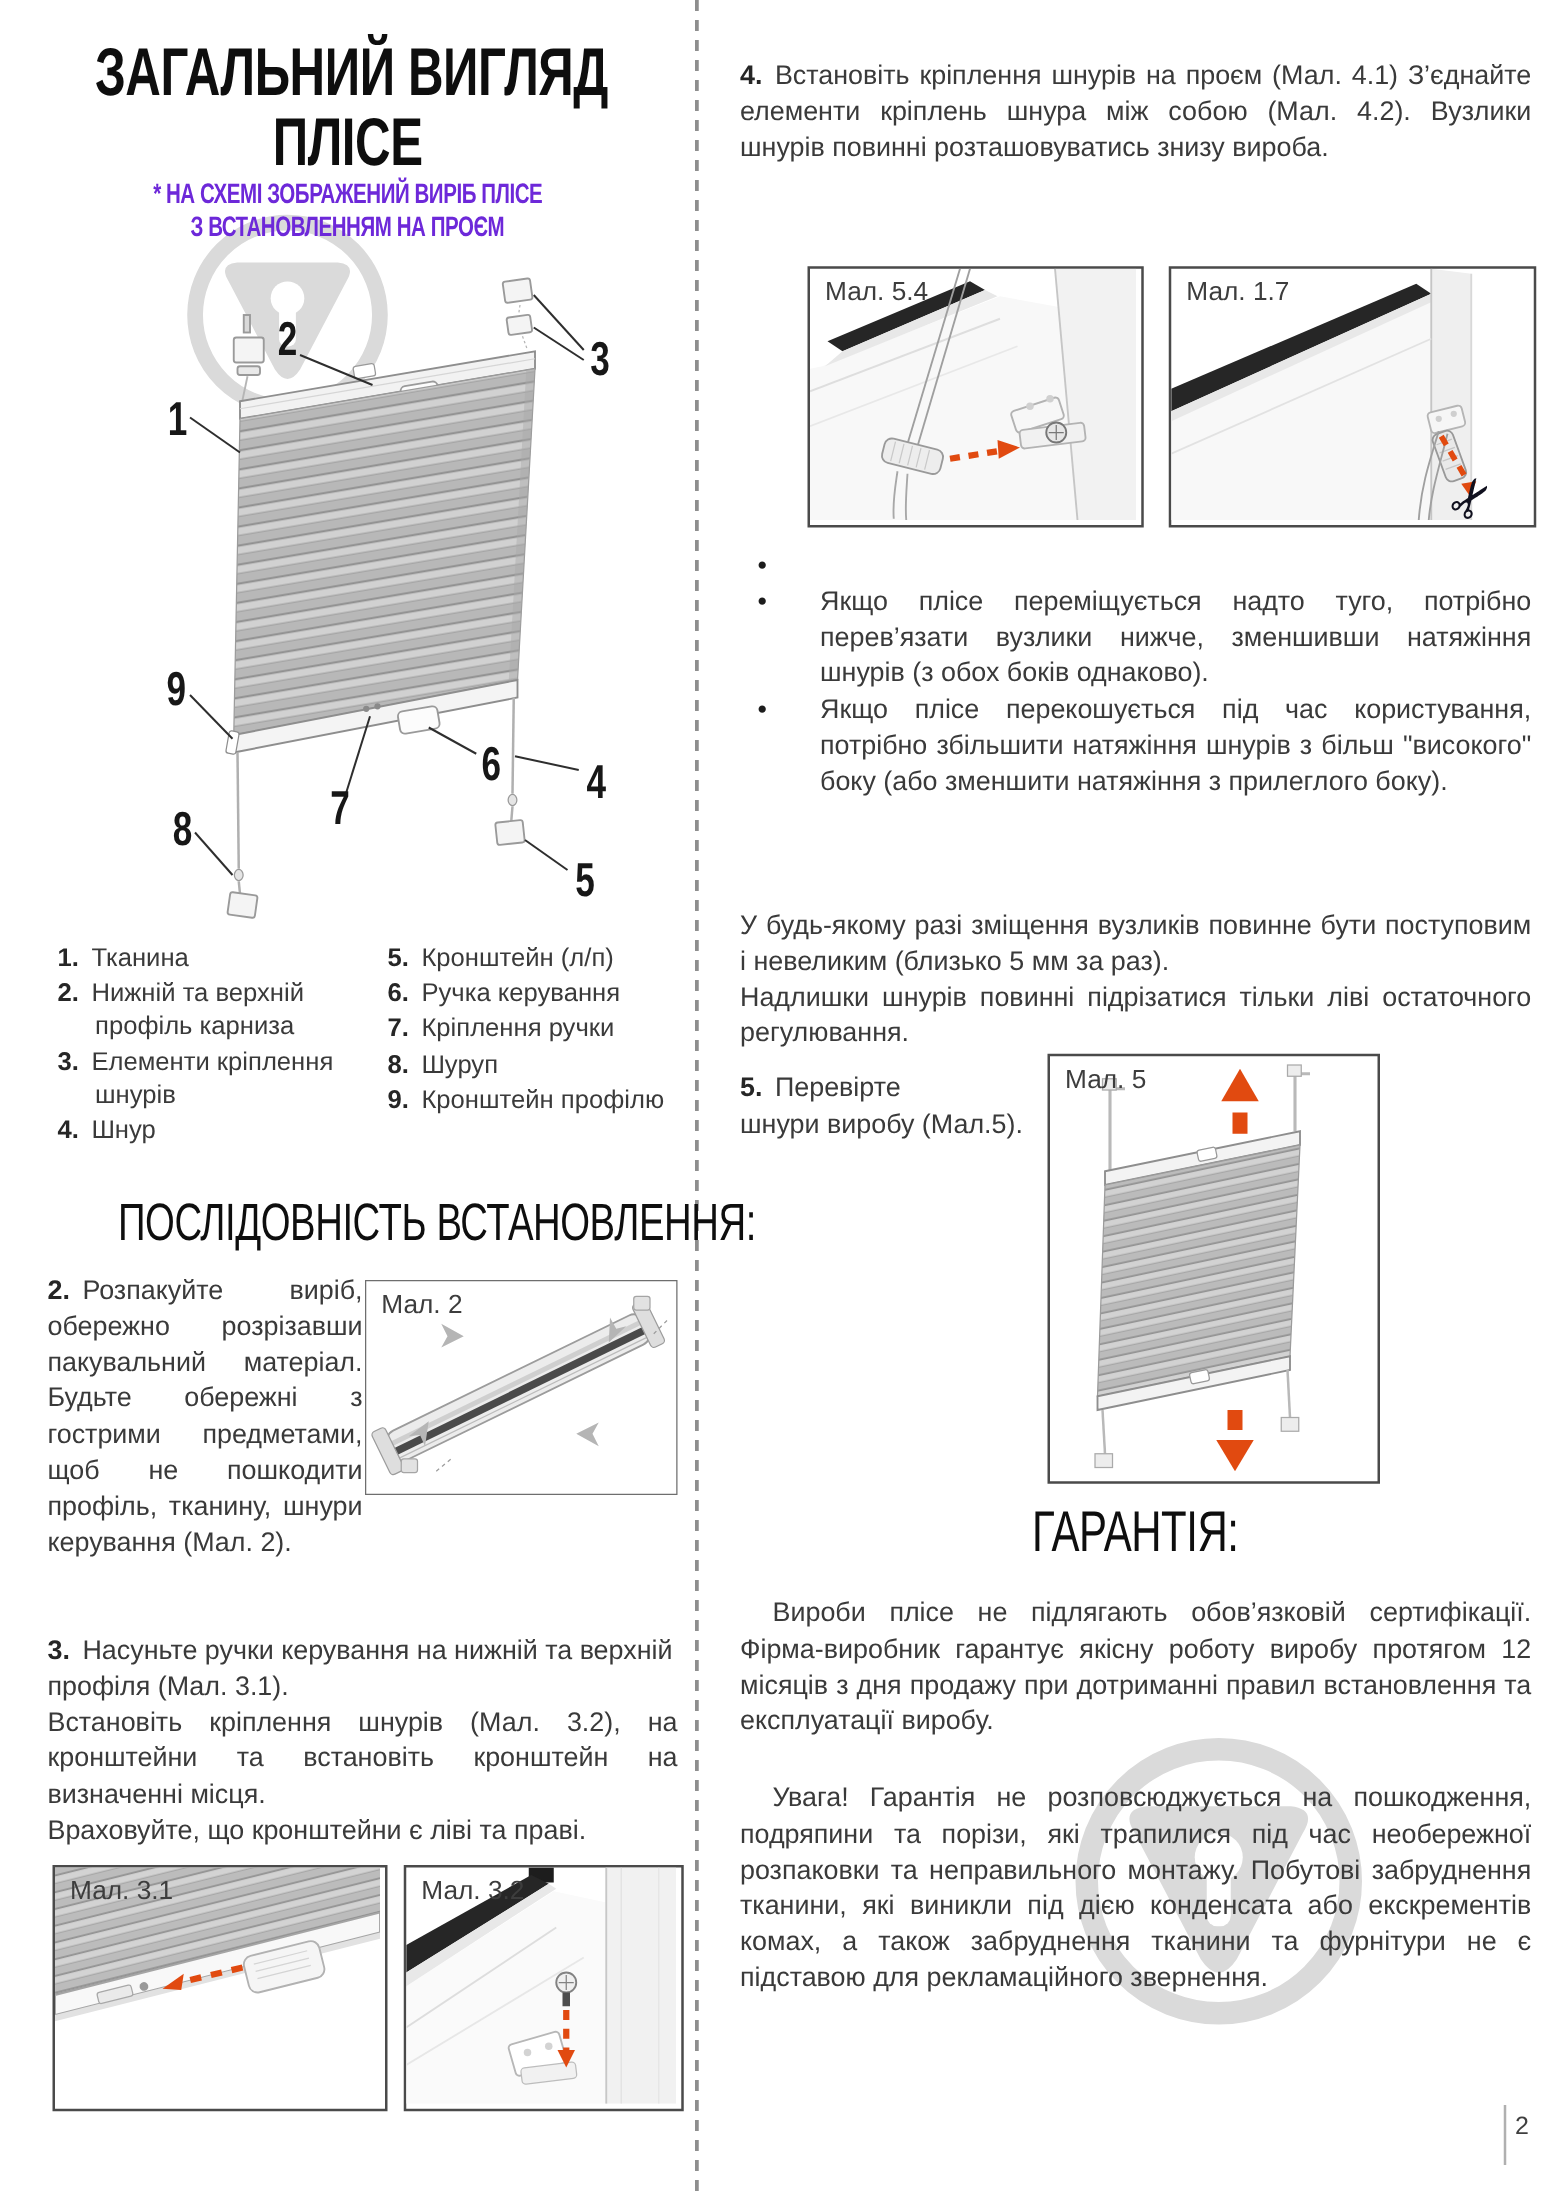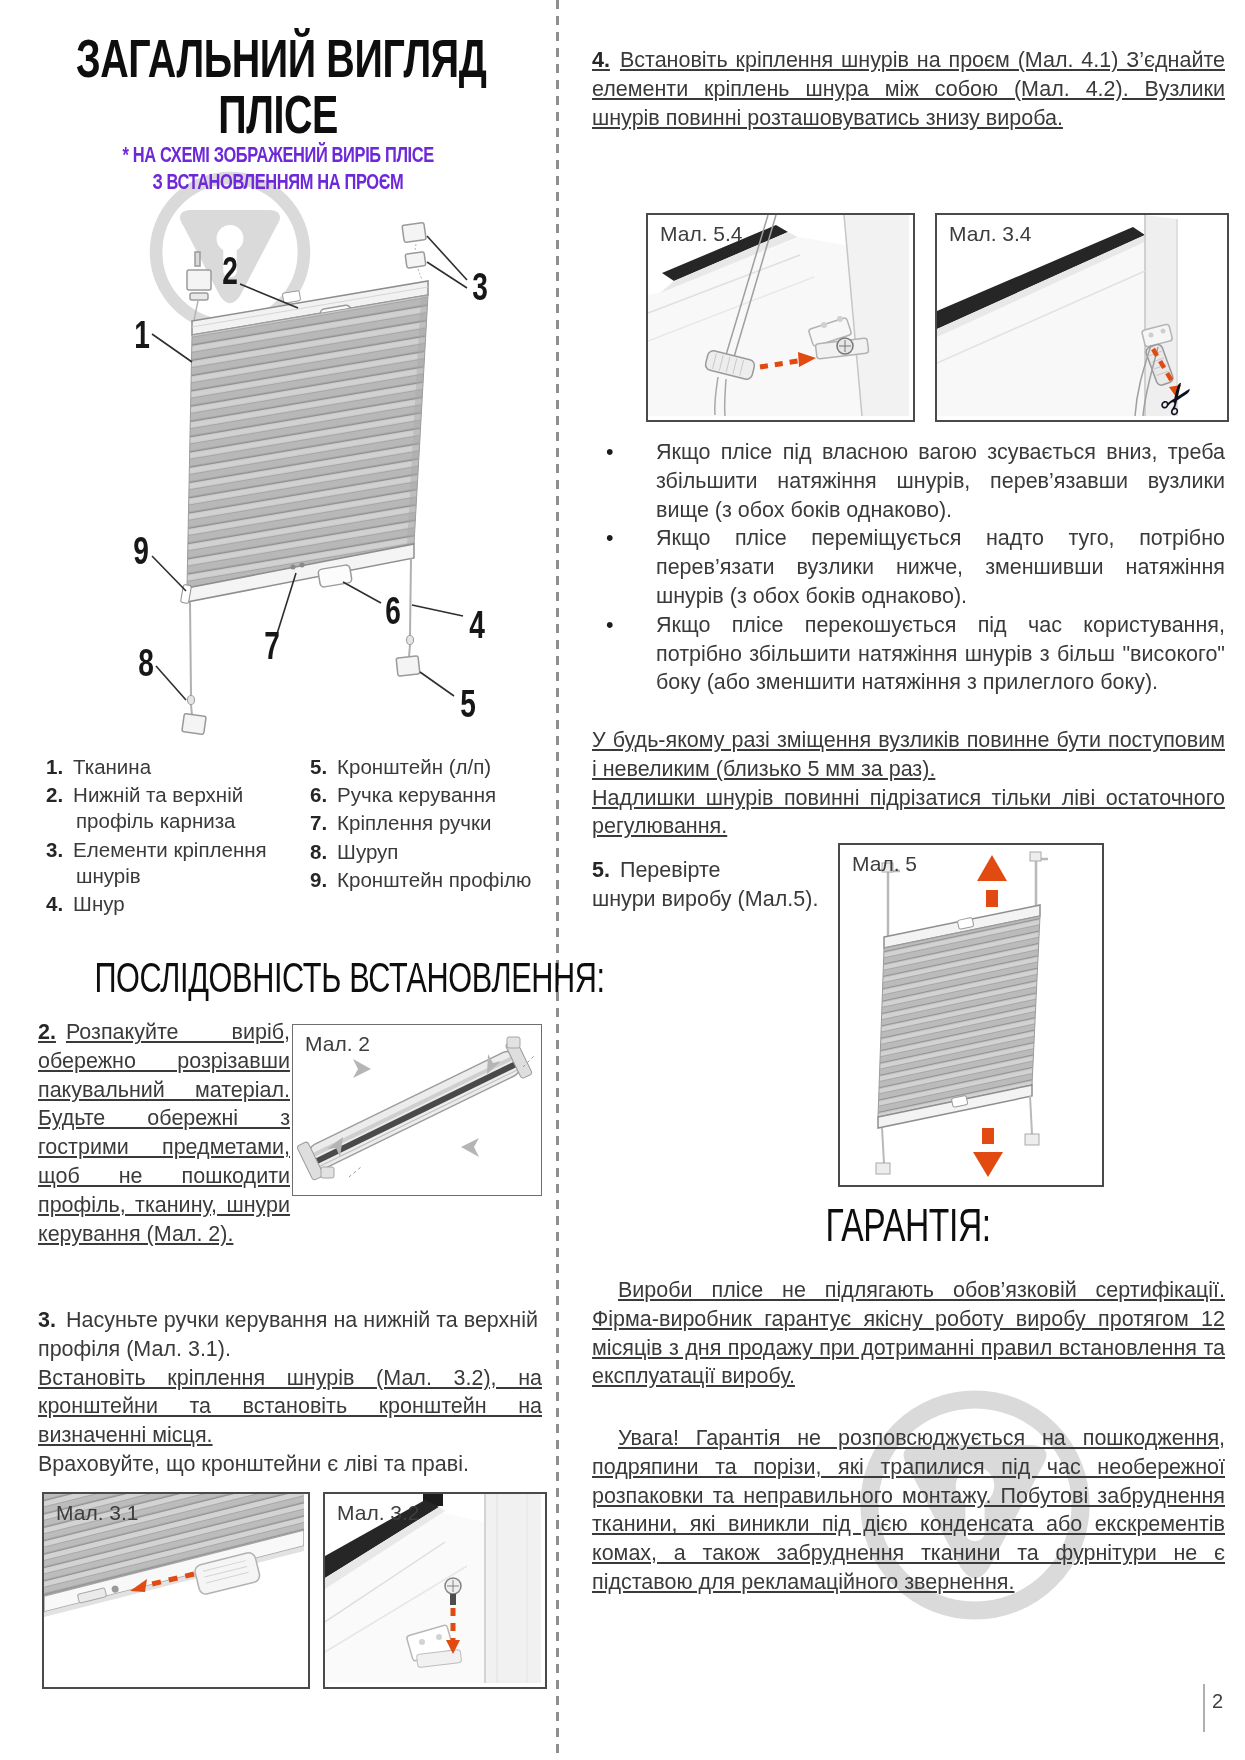--- a/index.html
+++ b/index.html
@@ -5,21 +5,21 @@
   html,body{margin:0;padding:0;background:#e9e9e9;}
   #page{position:relative;width:1245px;height:1760px;background:#ffffff;overflow:hidden;
         font-family:"Liberation Sans",sans-serif;color:#383838;}
   .abs{position:absolute;}
   .cond{display:inline-block;transform:scaleX(0.73);transform-origin:50% 50%;white-space:nowrap;letter-spacing:-0.5px;}
   .title-line{font-weight:bold;color:#0e0e0e;font-size:54px;line-height:1.04;text-align:center;width:100%;}
   .subtitle-line{font-weight:bold;color:#6d28d9;font-size:22.5px;line-height:1.18;text-align:center;width:100%;}
   .hsec{font-weight:normal;color:#0e0e0e;font-size:42px;text-align:center;width:100%;}
   .hwar{font-weight:normal;color:#0e0e0e;font-size:46px;text-align:center;width:100%;}
   .body{font-size:21.5px;line-height:1.34;color:#3a3a3a;margin:0;}
-  .j{text-align:justify;text-decoration:underline;}
+  .j{text-align:justify;}
   .num{font-weight:bold;color:#262626;margin-right:10px;}
   .figbox{position:absolute;border:2px solid #4a4a4a;background:#fff;}
   .figbox-light{position:absolute;border:1.5px solid #6e6e6e;background:#fff;}
   .figlabel{position:absolute;top:7px;left:12px;font-size:21px;color:#3d3d3d;z-index:3;}
   .legend-item{padding-left:30px;text-indent:-30px;font-size:20.5px;line-height:1.28;color:#3a3a3a;margin-bottom:2px;}
   .bullet{display:flex;margin-bottom:0;}
   .bullet .dot{flex:none;width:50px;padding-left:14px;color:#1c1c1c;}
   .bullet .bt{flex:1;text-align:justify;}
   .separator{position:absolute;left:556px;top:0;width:3px;height:1760px;
              background:repeating-linear-gradient(#8e8e8e 0 9px,transparent 9px 16px);}
@@ -298,21 +298,21 @@
         <rect x="168" y="126" width="52" height="15" rx="3" fill="#f1f1f1" stroke="#b3b3b3" stroke-width="1.5" transform="rotate(-7 194 133)"></rect>
         <circle cx="176" cy="110" r="3" fill="#d0d0d0"></circle>
           <circle cx="192" cy="104" r="3" fill="#d0d0d0"></circle>
         <circle cx="197" cy="131" r="8" fill="#e6e6e6" stroke="#777777" stroke-width="1.5"></circle>
         <path d="M191,131 h12 M197,125 v12" stroke="#777777"></path>
       </g>
     </svg>
   </div>
 
   <div class="figbox z1" style="left:935px;top:213px;width:290px;height:205px">
-    <div class="figlabel">Мал. 3.4</div>
+    <div class="figlabel">Мал. 1.7</div>
     <svg width="286" height="201" viewBox="0 0 286 201">
       <polygon points="0,114 208,22 240,28 240,201 0,201" fill="#f8f8f8"></polygon>
       <polygon points="0,96 196,12 208,20 0,114" fill="#262626"></polygon>
       <polygon points="0,114 208,20 214,24 0,122" fill="#e8e8e8"></polygon>
       <polygon points="208,0 240,4 240,201 208,201" fill="#efefef"></polygon>
       <line x1="208" y1="0" x2="208" y2="201" stroke="#c5c5c5" stroke-width="1.5"></line>
       <line x1="240" y1="4" x2="240" y2="201" stroke="#d8d8d8" stroke-width="1.5"></line>
       <line x1="0" y1="148" x2="208" y2="56" stroke="#e2e2e2" stroke-width="1.5"></line>
       <g>
         <rect x="206" y="112" width="28" height="17" rx="3" fill="#f6f6f6" stroke="#b5b5b5" stroke-width="1.5" transform="rotate(-14 220 120)"></rect>
@@ -328,21 +328,20 @@
         <line x1="216" y1="134" x2="236" y2="168" stroke="#e14a10" stroke-width="4.5" stroke-dasharray="8 6"></line>
         <polygon points="232,172 244,170 239,182" fill="#e14a10"></polygon>
       </g>
       <text transform="translate(252,192) rotate(-55)" font-size="42" fill="#10101e" text-anchor="middle">✂</text>
     </svg>
   </div>
 
   <div class="abs z1" style="left:592px;top:438px;width:633px">
     <div class="bullet body">
       <span class="dot">•</span>
-      <span class="bt">Якщо плісе під власною вагою зсувається вниз, треба збільшити натяжіння шнурів, перев’язавши вузлики вище (з обох боків однаково).</span>
     </div>
     <div class="bullet body">
       <span class="dot">•</span>
       <span class="bt">Якщо плісе переміщується надто туго, потрібно перев’язати вузлики нижче, зменшивши натяжіння шнурів (з обох боків однаково).</span>
     </div>
     <div class="bullet body">
       <span class="dot">•</span>
       <span class="bt">Якщо плісе перекошується під час користування, потрібно збільшити натяжіння шнурів з більш "високого" боку (або зменшити натяжіння з прилеглого боку).</span>
     </div>
   </div>

